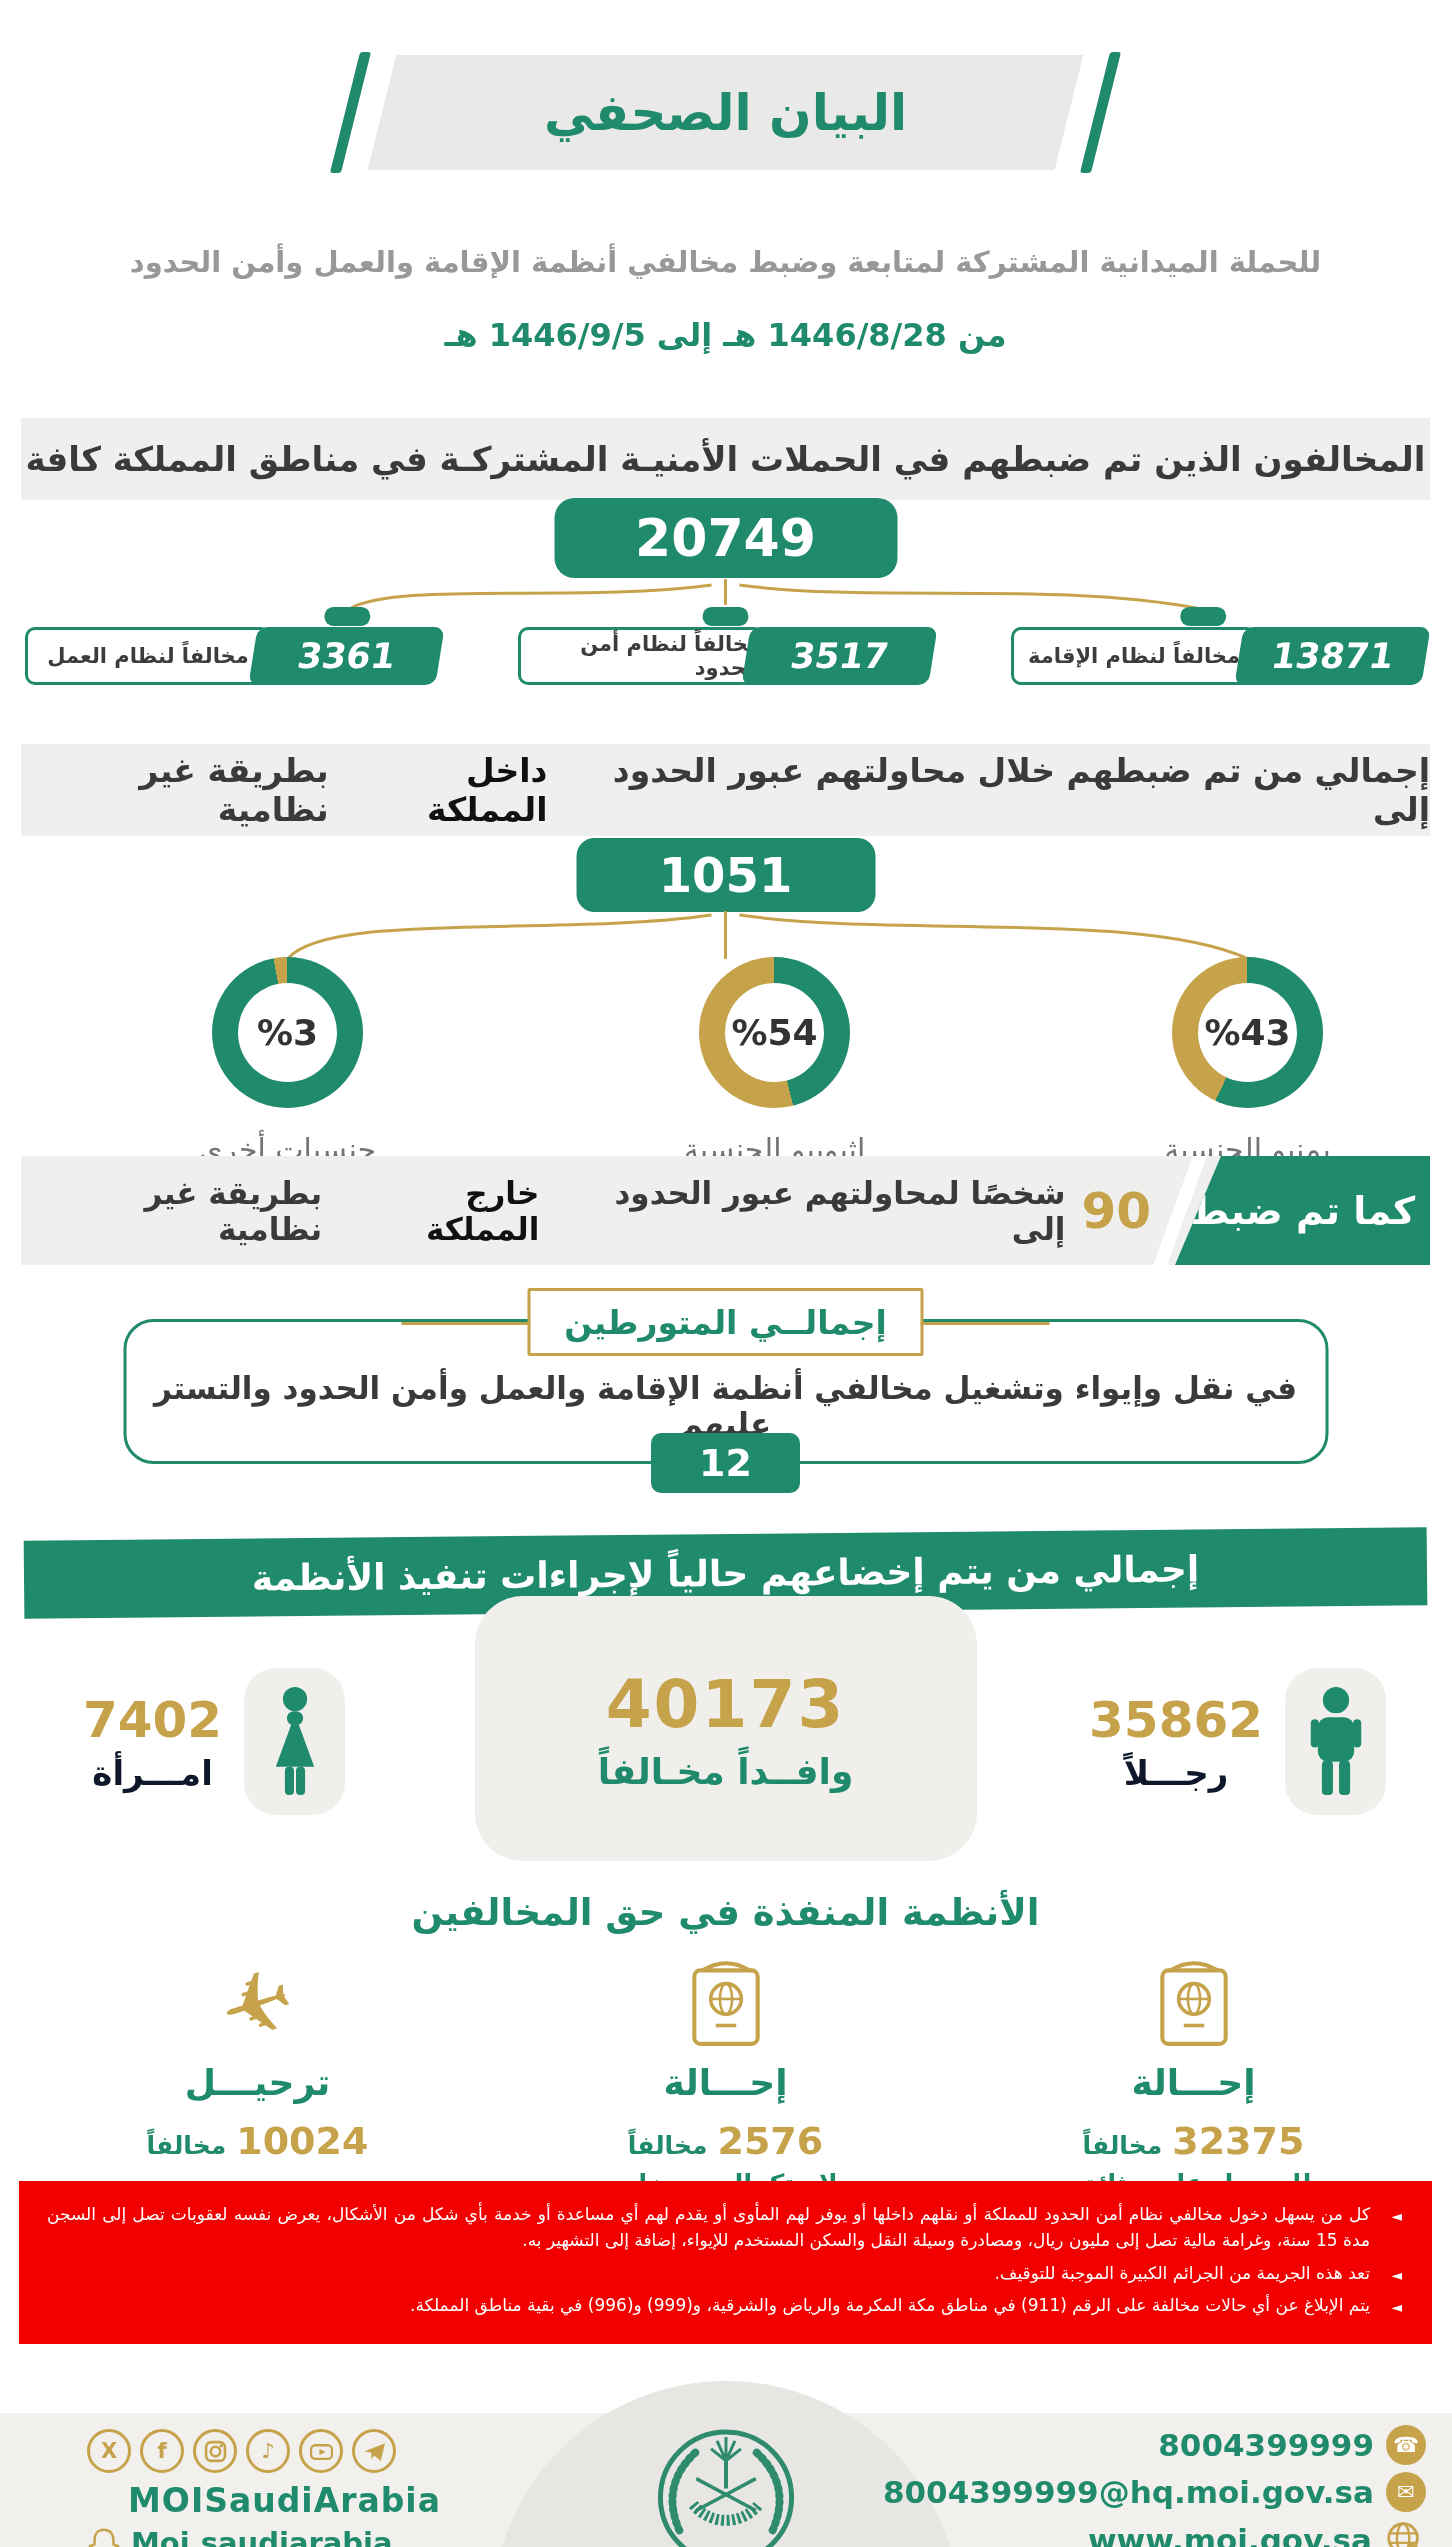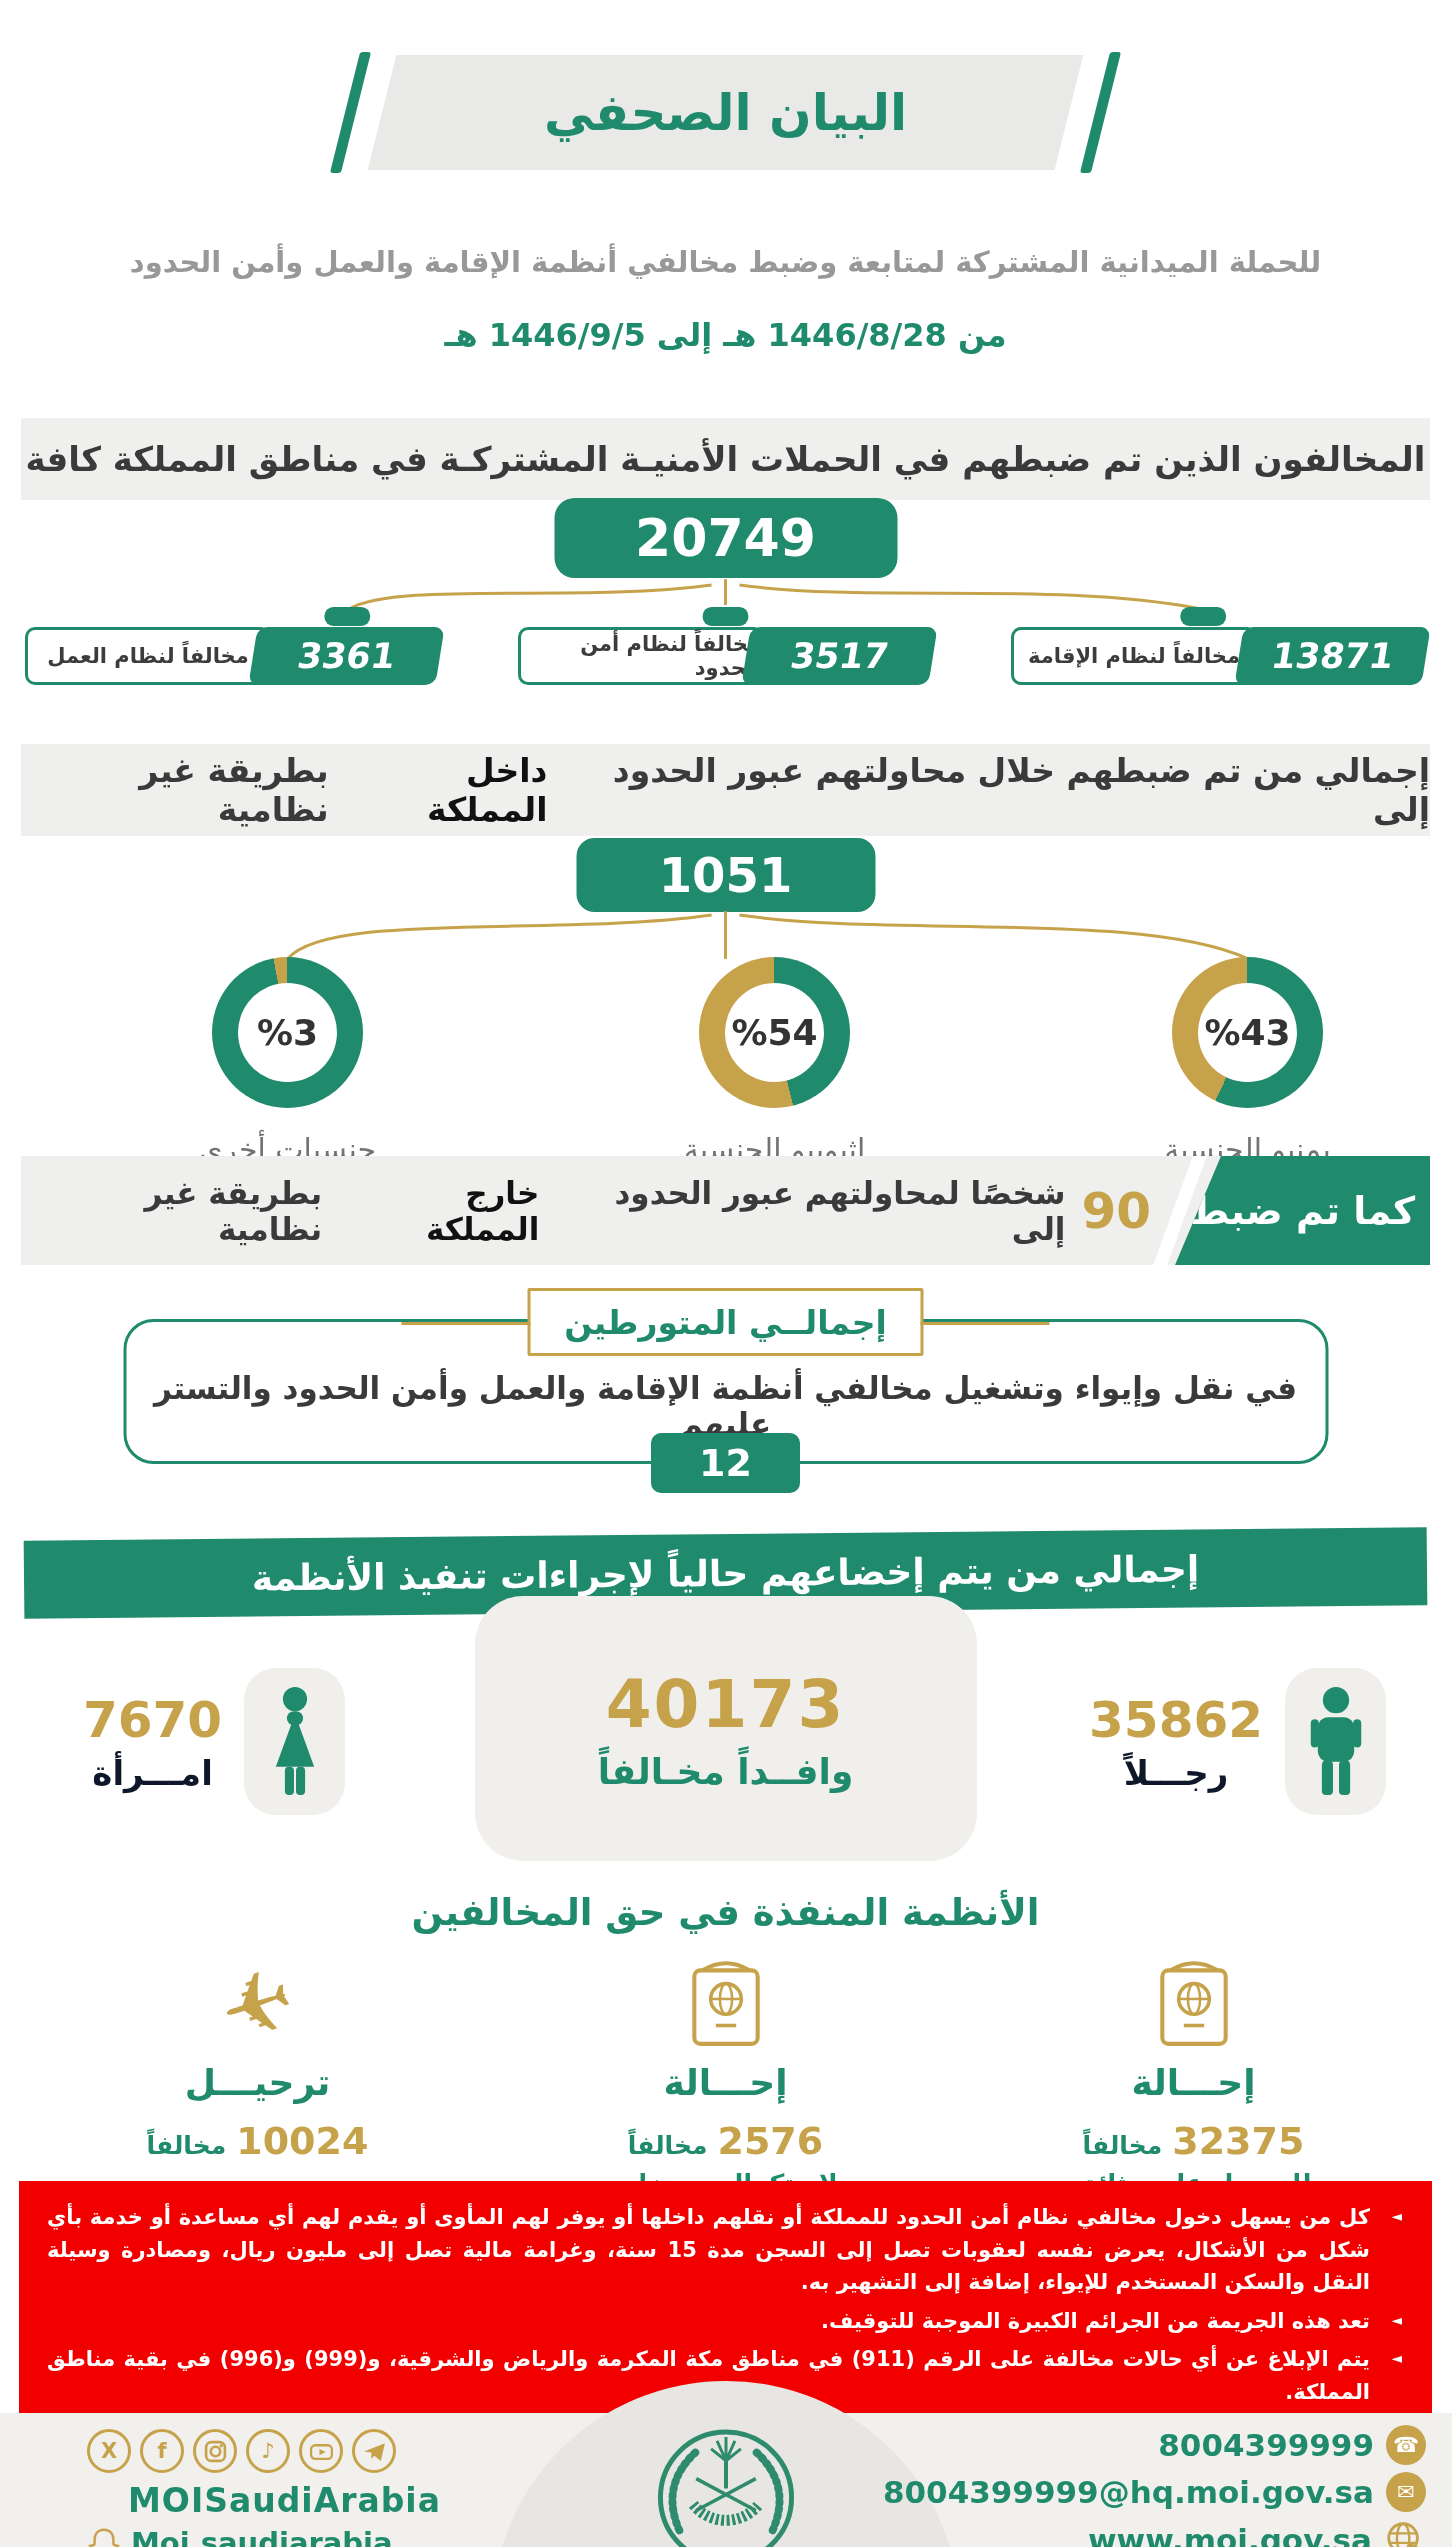--- a/index.html
+++ b/index.html
@@ -100,21 +100,21 @@
   .proc-icon{height:100px;display:flex;align-items:flex-end;justify-content:center;}
   .proc-action{color:#1f8a6c;font-size:36px;font-weight:700;margin-top:14px;}
   .proc-valline{margin-top:16px;display:flex;justify-content:center;align-items:baseline;gap:10px;}
   .proc-val{color:#c6a24b;font-size:38px;font-weight:700;}
   .proc-unit{color:#1f8a6c;font-size:25px;font-weight:700;}
   .proc-note{color:#1f8a6c;font-size:25px;font-weight:700;margin-top:6px;}
   .plane-glyph{font-size:86px;color:#c6a24b;display:inline-block;transform:scaleX(-1) rotate(18deg);line-height:1;}
 
   
   .warn{top:2181px;left:20px;right:20px;background:#f20000;padding:20px 28px;box-sizing:border-box;}
-  .warn-item{position:relative;color:#fff;font-size:21px;font-weight:700;line-height:1.55;
+  .warn-item{position:relative;color:#fff;font-size:17px;font-weight:400;line-height:1.55;
              text-align:justify;padding-right:34px;margin-bottom:6px;}
   .warn-item::before{content:"◄";position:absolute;right:2px;top:5px;font-size:14px;color:#fff;}
 
   
   .footer{top:2413px;left:0;right:0;bottom:0;background:#f1f0ed;}
   .footer-circle{position:absolute;left:50%;transform:translateX(-50%);top:-32px;width:468px;height:468px;
                  border-radius:50%;background:#e7e6e2;}
   .footer-left{position:absolute;left:88px;top:16px;direction:ltr;text-align:left;z-index:2;}
   .social-row{display:flex;gap:9px;}
   .soc{width:44px;height:44px;border:3px solid #c6a24b;border-radius:50%;box-sizing:border-box;
@@ -247,21 +247,21 @@
       <div class="icon-tile">
         <svg width="62" height="111" viewBox="0 0 60 110">
           <circle cx="30" cy="13" r="12" fill="#1f8a6c"></circle>
           <rect x="22" y="25" width="16" height="14" rx="7" fill="#1f8a6c"></rect>
           <polygon points="30,28 11,80 49,80" fill="#1f8a6c"></polygon>
           <rect x="20" y="80" width="9" height="28" rx="4" fill="#1f8a6c"></rect>
           <rect x="31" y="80" width="9" height="28" rx="4" fill="#1f8a6c"></rect>
         </svg>
       </div>
       <div class="txt">
-        <div class="val">7670</div>
+        <div class="val">7402</div>
         <div class="lab">امـــرأة</div>
       </div>
     </div>
   </div>
 
   <div class="abs proc-heading">الأنظمة المنفذة في حق المخالفين</div>
   <div class="abs proc-row">
     <div class="proc-col">
       <div class="proc-icon">
         <svg width="80" height="94" viewBox="0 0 78 92">

